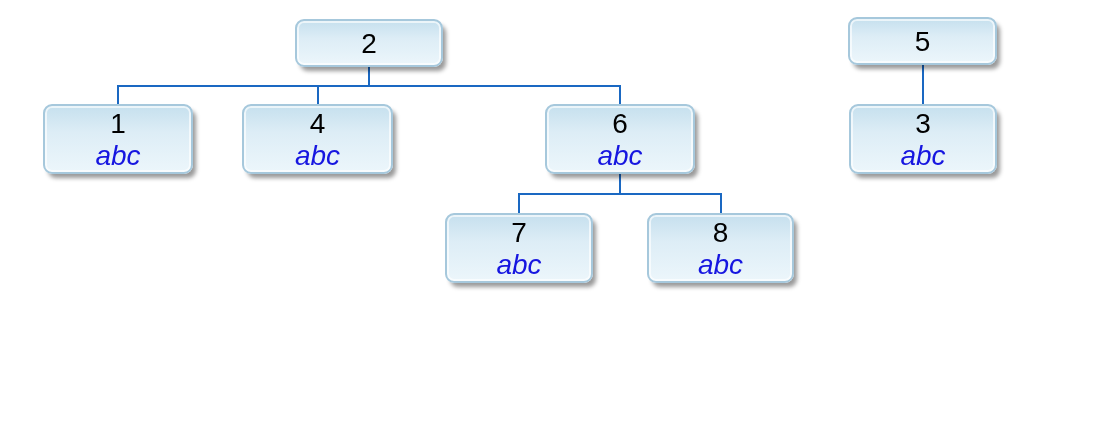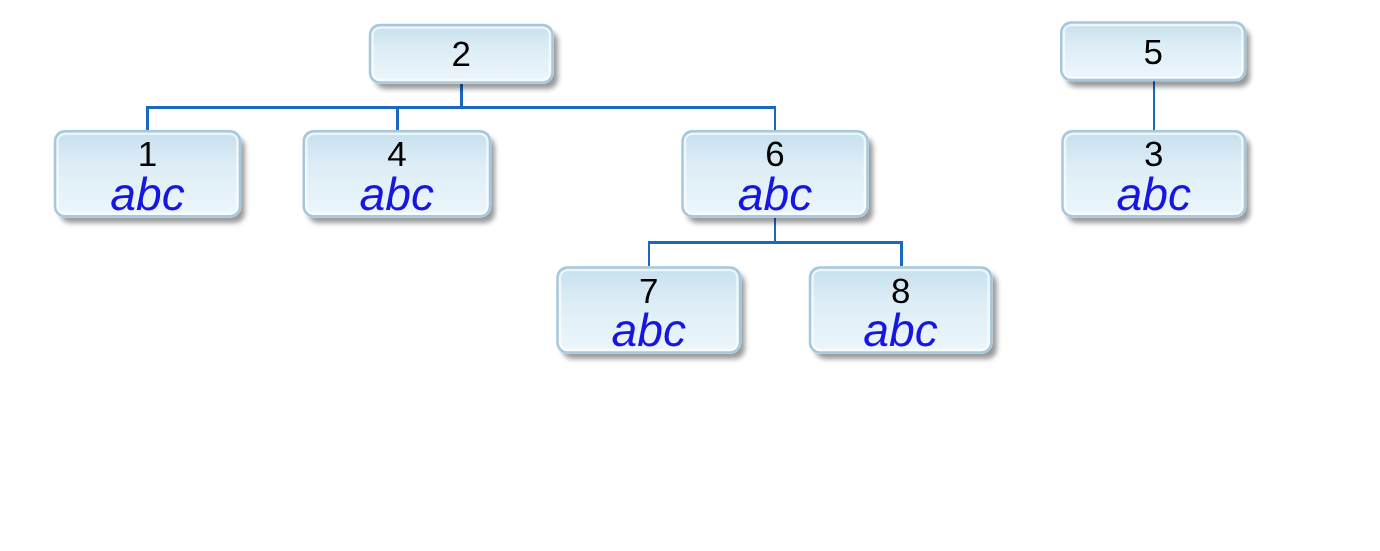--- a/index.html
+++ b/index.html
@@ -37,21 +37,21 @@
     justify-content:center;
     text-align:center;
   }
   .node-number{
     font-size:28px;
     line-height:33px;
     color:var(--num-color);
     white-space:nowrap;
   }
   .node-label{
-    font-size:37px;
+    font-size:28px;
     line-height:32px;
     font-style:italic;
     color:var(--label-color);
     white-space:nowrap;
   }
 </style>
 </head>
 <body>
 
 <div id="canvas">

